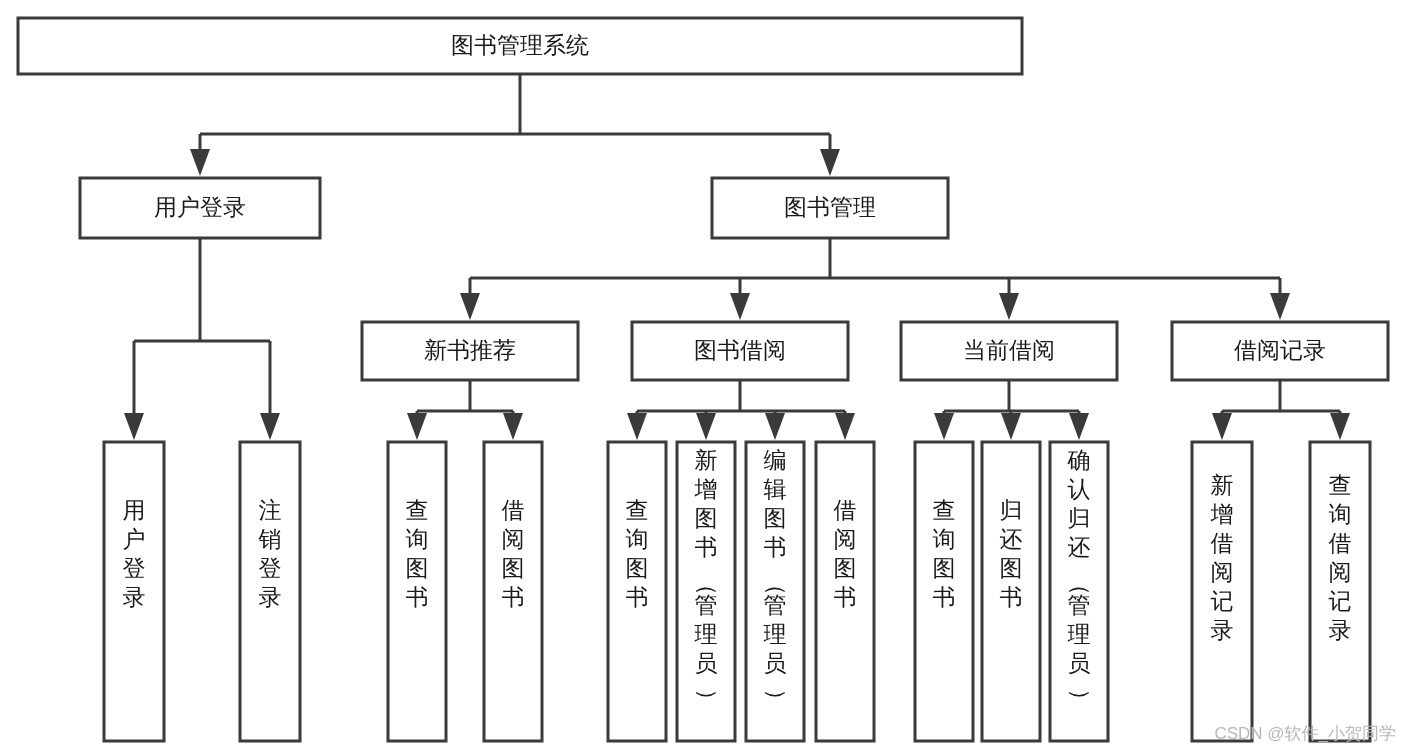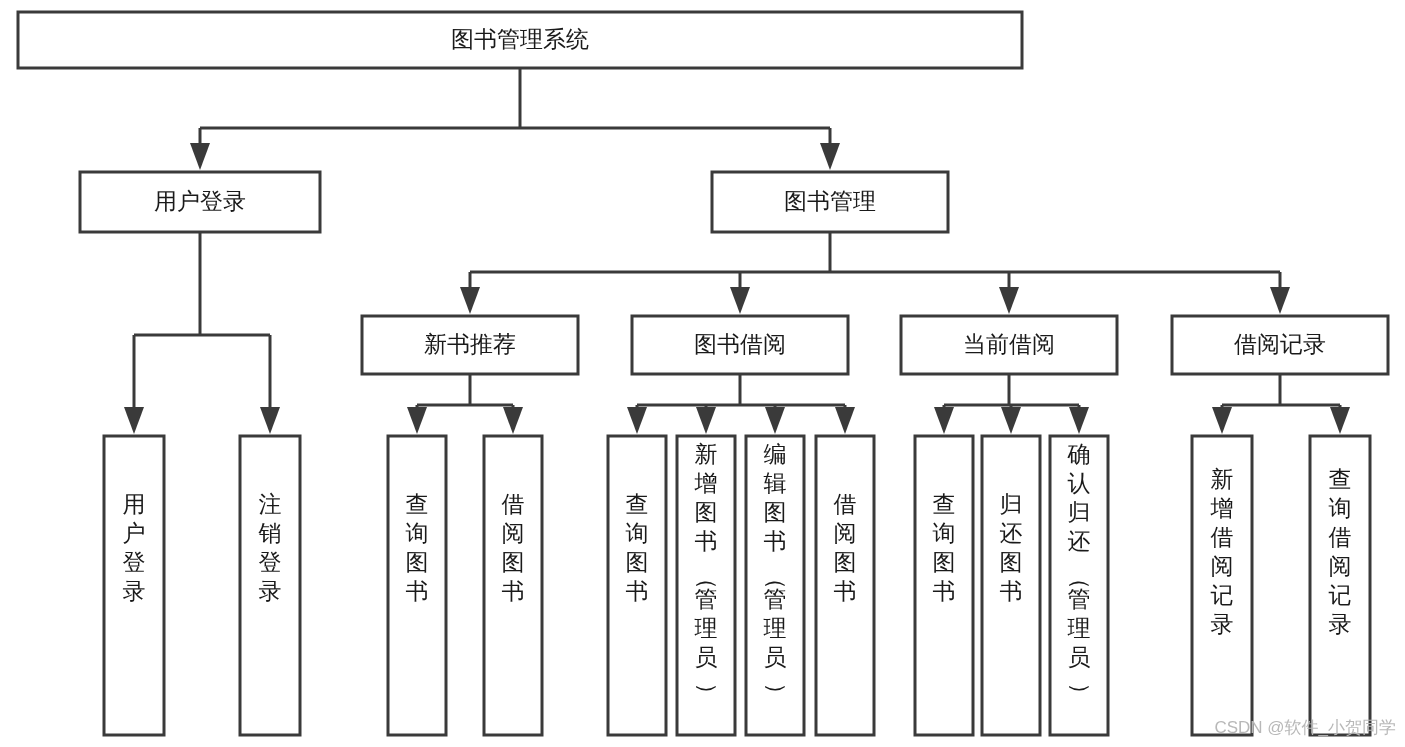--- a/index.html
+++ b/index.html
@@ -11,20 +11,21 @@
     width: 1405px;
     height: 747px;
     font-family: "Liberation Sans", "DejaVu Sans", sans-serif;
     overflow: hidden;
     position: relative;
   }
   #diagram-root {
     position: relative;
     width: 1405px;
     height: 684px;
+    margin-top: 6px;
   }
   svg.diagram {
     position: absolute;
     left: 0;
     top: 0;
     width: 1405px;
     height: 747px;
   }
   .node-box {
     fill: #ffffff;

